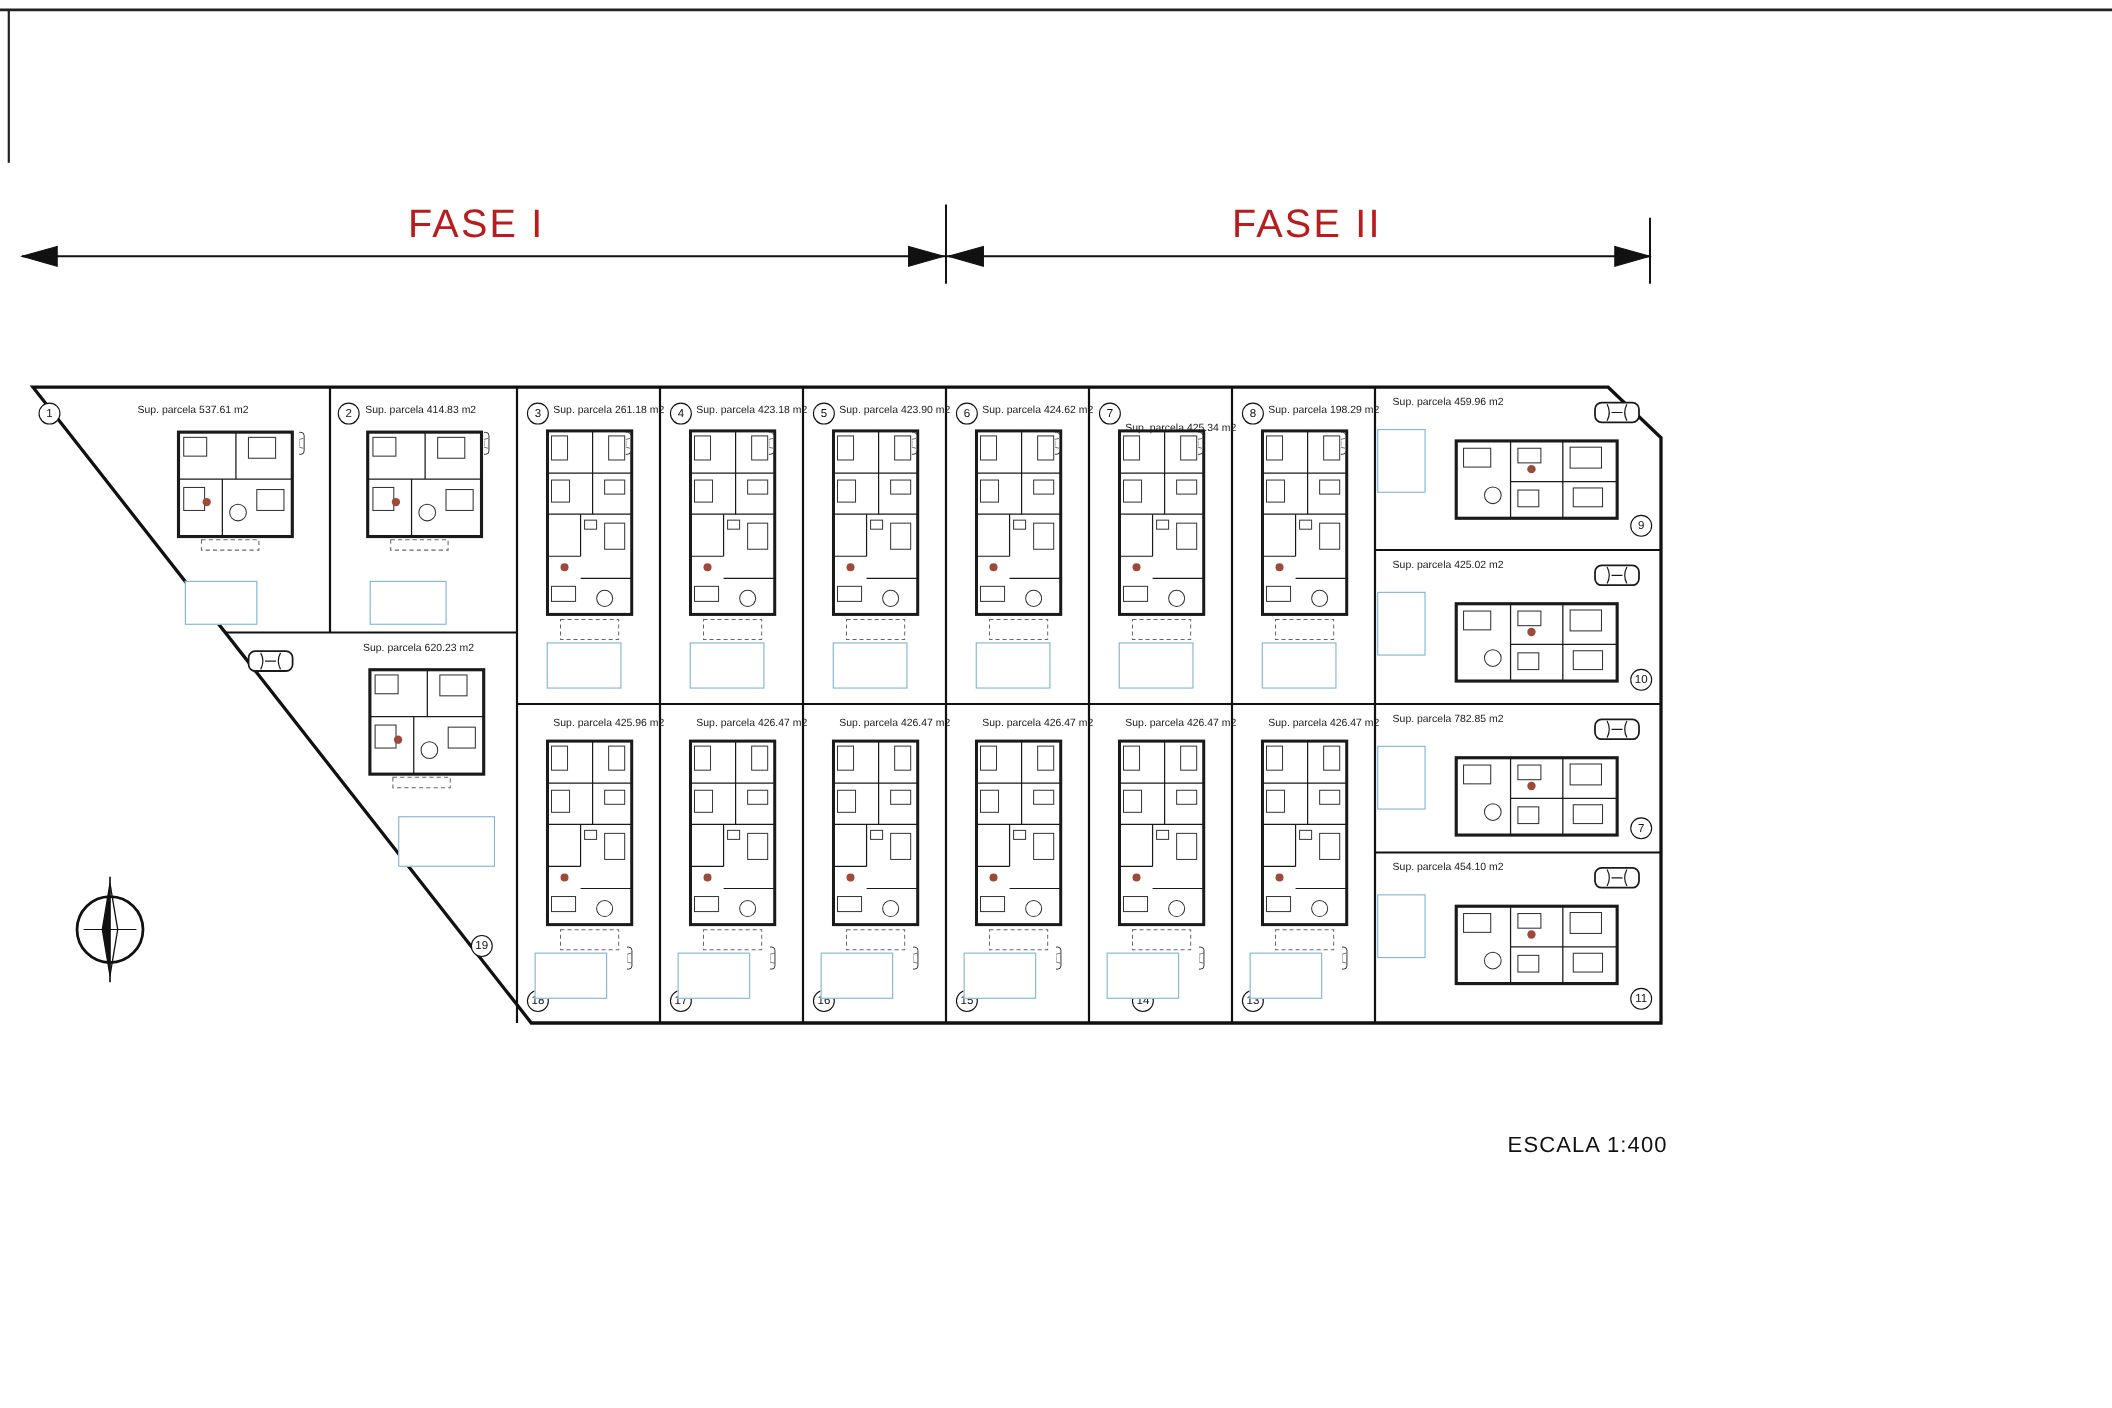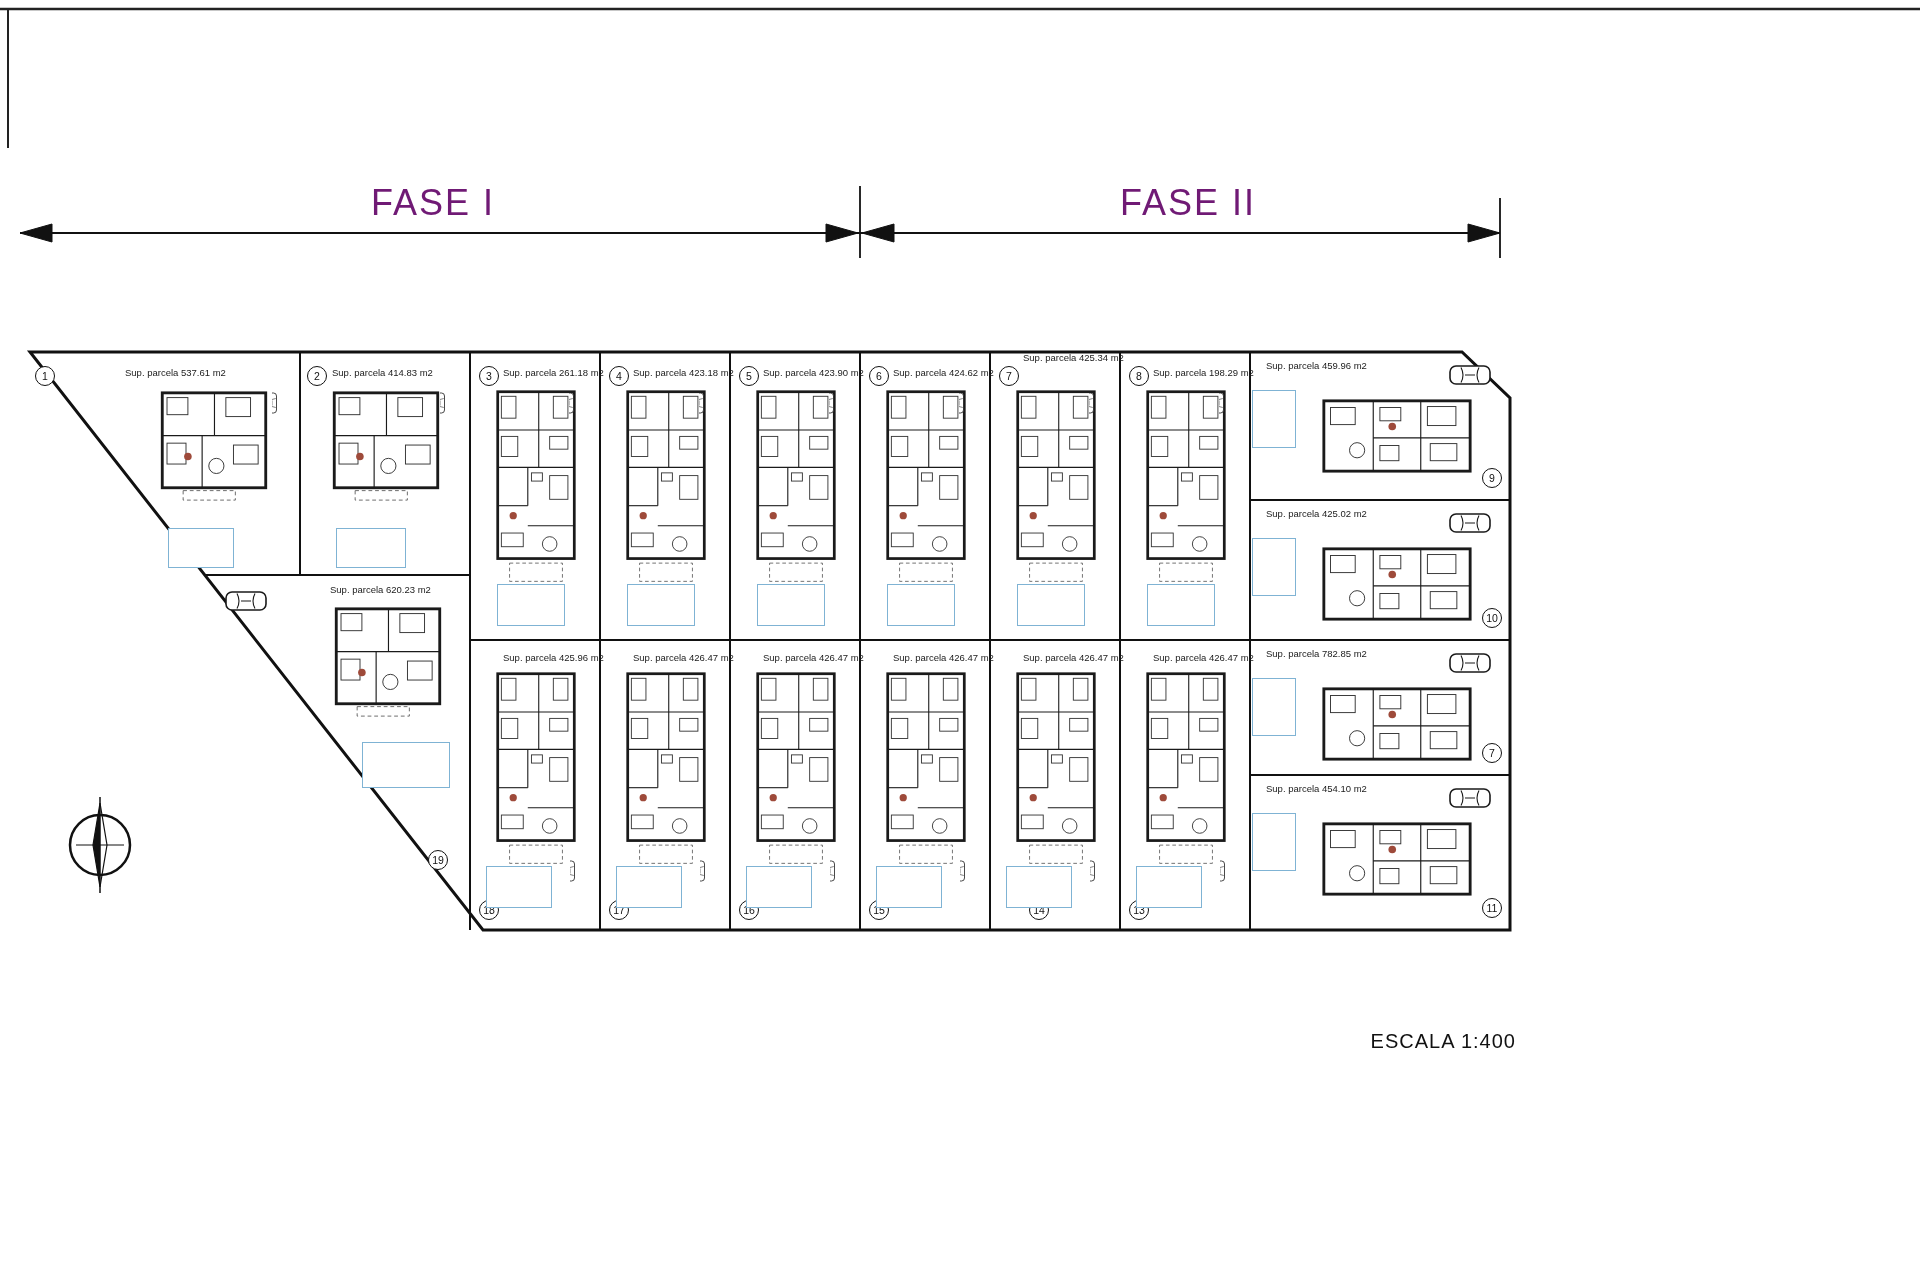--- a/index.html
+++ b/index.html
@@ -4,21 +4,21 @@
 <style>
   * { margin:0; padding:0; box-sizing:border-box; }
   html,body { background:#e9e9e9; }
   body { font-family:"Liberation Sans", sans-serif; }
   .sheet {
     position:relative; width:1920px; height:1280px;
     background:#ffffff; overflow:hidden;
   }
   .linework { position:absolute; left:0; top:0; width:1920px; height:1280px; }
   .fase-label {
-    position:absolute; font-size:36px; color:#701a75;
+    position:absolute; font-size:36px; color:#b91c1c;
     letter-spacing:2px; text-align:center; white-space:nowrap;
   }
   .fase-label.f1 { left:358px; top:182px; width:150px; }
   .fase-label.f2 { left:1103px; top:182px; width:170px; }
   .scale-label {
     position:absolute; left:1300px; top:1030px; width:216px;
     font-size:20px; color:#111; text-align:right; letter-spacing:1px;
   }
   .area-label {
     position:absolute; font-size:9.5px; color:#1a1a1a;
@@ -202,21 +202,21 @@
       <div class="pool" style="left:757px;top:584px;width:68px;height:42px"></div>
       <div class="area-label" style="left:893px;top:367px;width:94px">Sup. parcela 424.62 m2</div>
       <div class="num-circle" style="left:869px;top:366px">6</div>
       <svg class="plan" style="left:883px;top:389px" width="86" height="196" viewBox="0 0 90 215">
         <use href="#plan-v"></use>
       </svg>
       <svg class="car" style="left:959px;top:392px" width="22" height="44" viewBox="0 0 22 44">
         <use href="#car" transform="translate(22 0) rotate(90)"></use>
       </svg>
       <div class="pool" style="left:887px;top:584px;width:68px;height:42px"></div>
-      <div class="area-label" style="left:1023px;top:352px;width:94px">Sup. parcela 425.34 m2</div>
+      <div class="area-label" style="left:1023px;top:384px;width:94px">Sup. parcela 425.34 m2</div>
       <div class="num-circle" style="left:999px;top:366px">7</div>
       <svg class="plan" style="left:1013px;top:389px" width="86" height="196" viewBox="0 0 90 215">
         <use href="#plan-v"></use>
       </svg>
       <svg class="car" style="left:1089px;top:392px" width="22" height="44" viewBox="0 0 22 44">
         <use href="#car" transform="translate(22 0) rotate(90)"></use>
       </svg>
       <div class="pool" style="left:1017px;top:584px;width:68px;height:42px"></div>
       <div class="area-label" style="left:1153px;top:367px;width:94px">Sup. parcela 198.29 m2</div>
       <div class="num-circle" style="left:1129px;top:366px">8</div>

